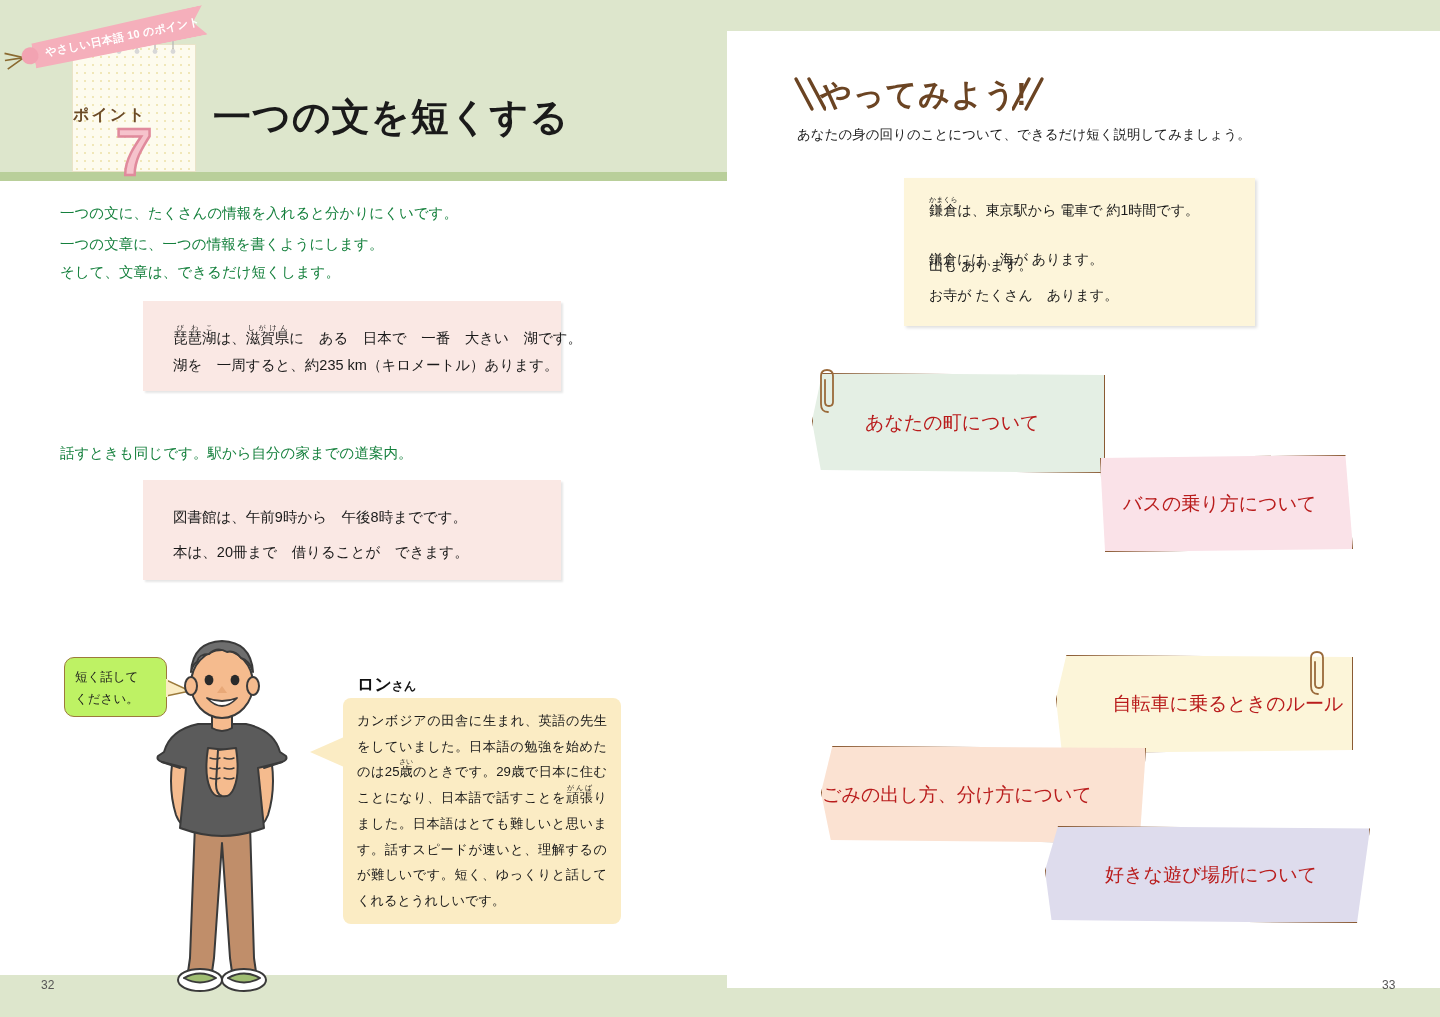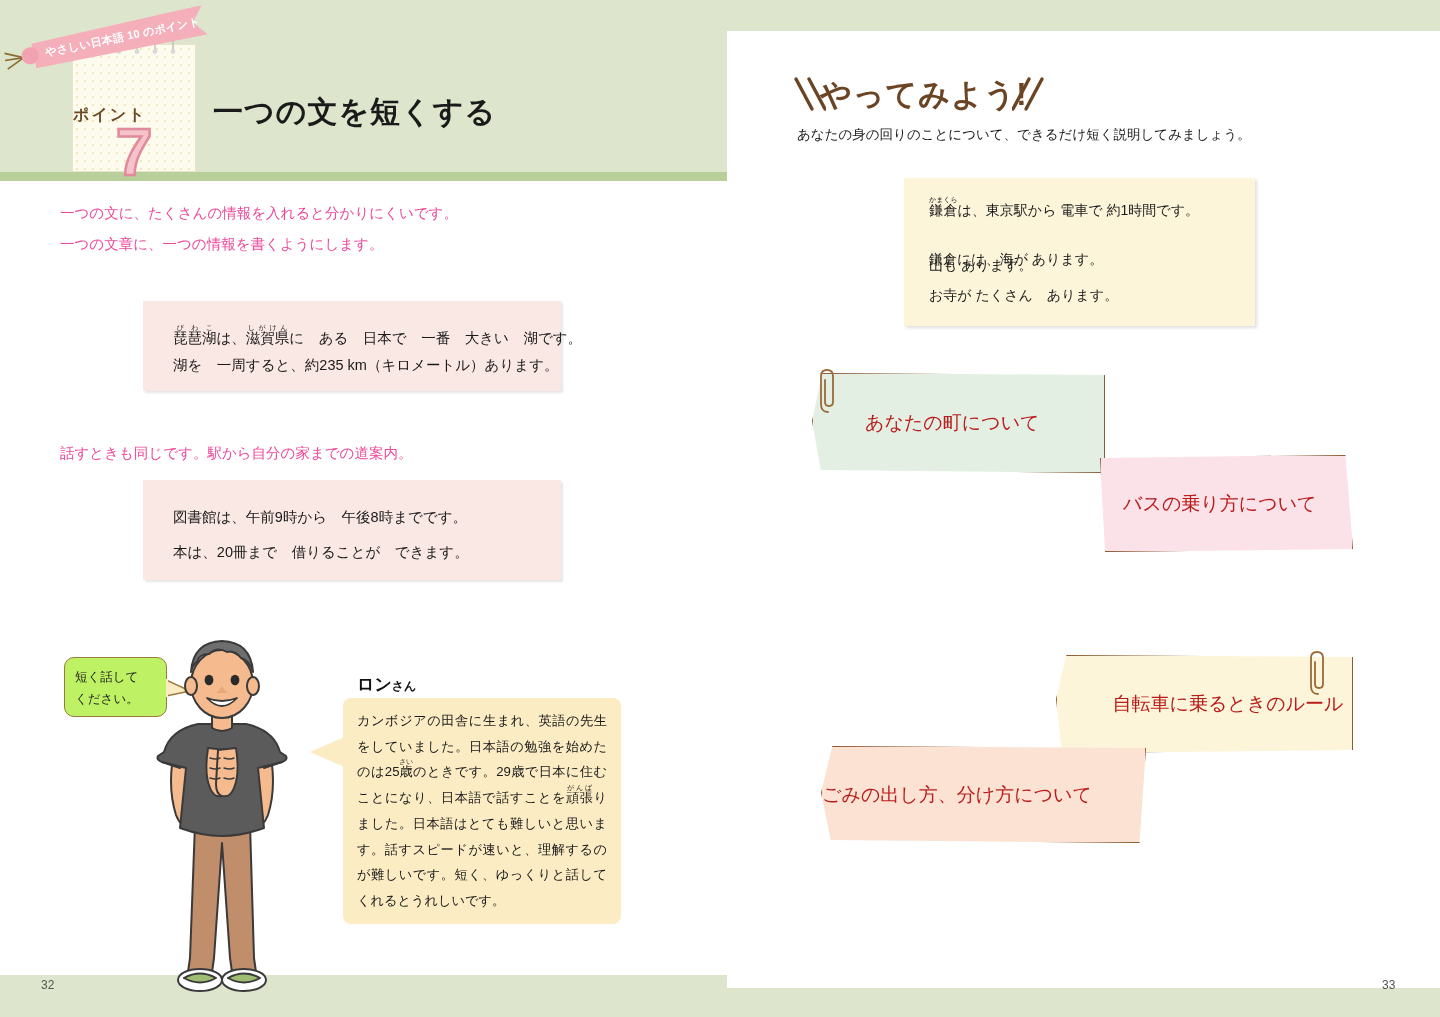--- a/index.html
+++ b/index.html
@@ -81,27 +81,27 @@
     font-size:16px;font-weight:bold;color:#6b4a26;letter-spacing:2px;
   }
   .badge-number{
     position:absolute;left:0;top:74px;width:122px;text-align:center;
     font-size:66px;font-weight:bold;color:#f6c3cc;
     -webkit-text-stroke:2.5px #e08a9c;
     line-height:1;
   }
   .point-title{
     position:absolute;left:213px;top:92px;
-    font-size:30px;font-weight:bold;color:#1a1a1a;letter-spacing:1px;
+    font-size:38px;font-weight:bold;color:#1a1a1a;letter-spacing:1px;
   }
 
   
   .lead{
     position:absolute;left:60px;width:620px;
-    font-size:14.5px;color:#ec4899;line-height:1.85;
+    font-size:14.5px;color:#15803d;line-height:1.85;
   }
   .lead.l1{top:200px;}
   .lead.l2{top:231px;}
   .lead.l3{top:259px;}
   .lead.l4{top:440px;}
 
   .pinkbox{
     position:absolute;background:#fae8e4;
     box-shadow:2px 2px 2px rgba(0,0,0,0.10);
   }
@@ -265,20 +265,21 @@
     </svg>
     <div class="ribbon-body"></div>
     <div class="ribbon-knot"></div>
     <div class="ribbon-text">やさしい日本語 10 のポイント</div>
   </div>
 
   <div class="point-title">一つの文を短くする</div>
 
   <div class="lead l1">一つの文に、たくさんの情報を入れると分かりにくいです。</div>
   <div class="lead l2">一つの文章に、一つの情報を書くようにします。</div>
+  <div class="lead l3">そして、文章は、できるだけ短くします。</div>
 
   <div class="pinkbox pb1">
     <div class="line ln1">
       <ruby>琵琶湖<rt>びわこ</rt></ruby>は、<ruby>滋賀県<rt>しがけん</rt></ruby>に　ある　日本で　一番　大きい　湖です。
     </div>
     <div class="line ln2">湖を　一周すると、約235 km（キロメートル）あります。</div>
   </div>
 
   <div class="lead l4">話すときも同じです。駅から自分の家までの道案内。</div>
 
@@ -391,16 +392,19 @@
     <span>自転車に乗るときのルール</span>
   </div>
   <svg class="clip" style="left:1308px;top:650px;" viewBox="0 0 20 46">
     <path d="M10 44 q-7 0 -7 -8 L3 8 q0 -6 6 -6 q6 0 6 6 L15 34 q0 4 -4 4 q-4 0 -4 -4 L7 12" stroke="#9a6a3a" stroke-width="1.8" fill="none" stroke-linecap="round"></path>
   </svg>
 
   <div class="banner bn5">
     <span>ごみの出し方、分け方について</span>
   </div>
 
+  <div class="banner bn6">
+    <span>好きな遊び場所について</span>
+  </div>
 
   <div class="pgnum right">33</div>
 
 </div>
 
 </body></html>

